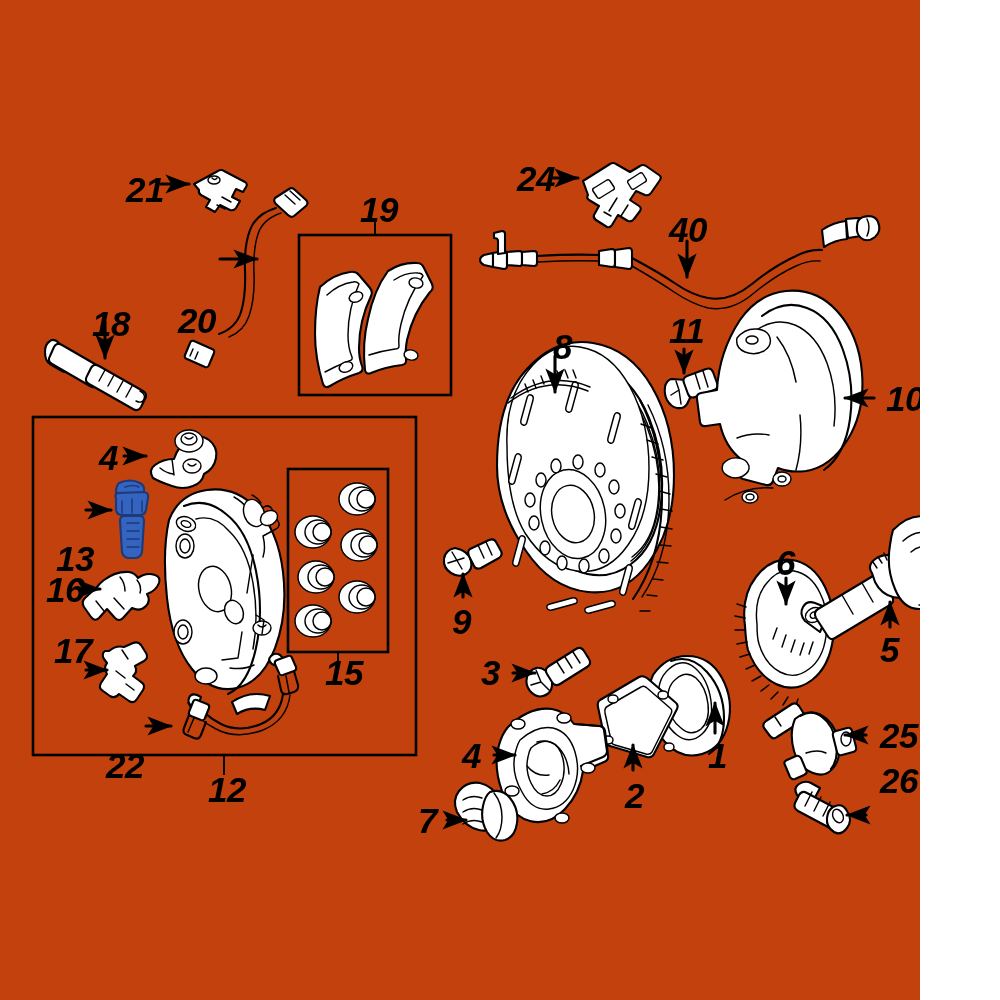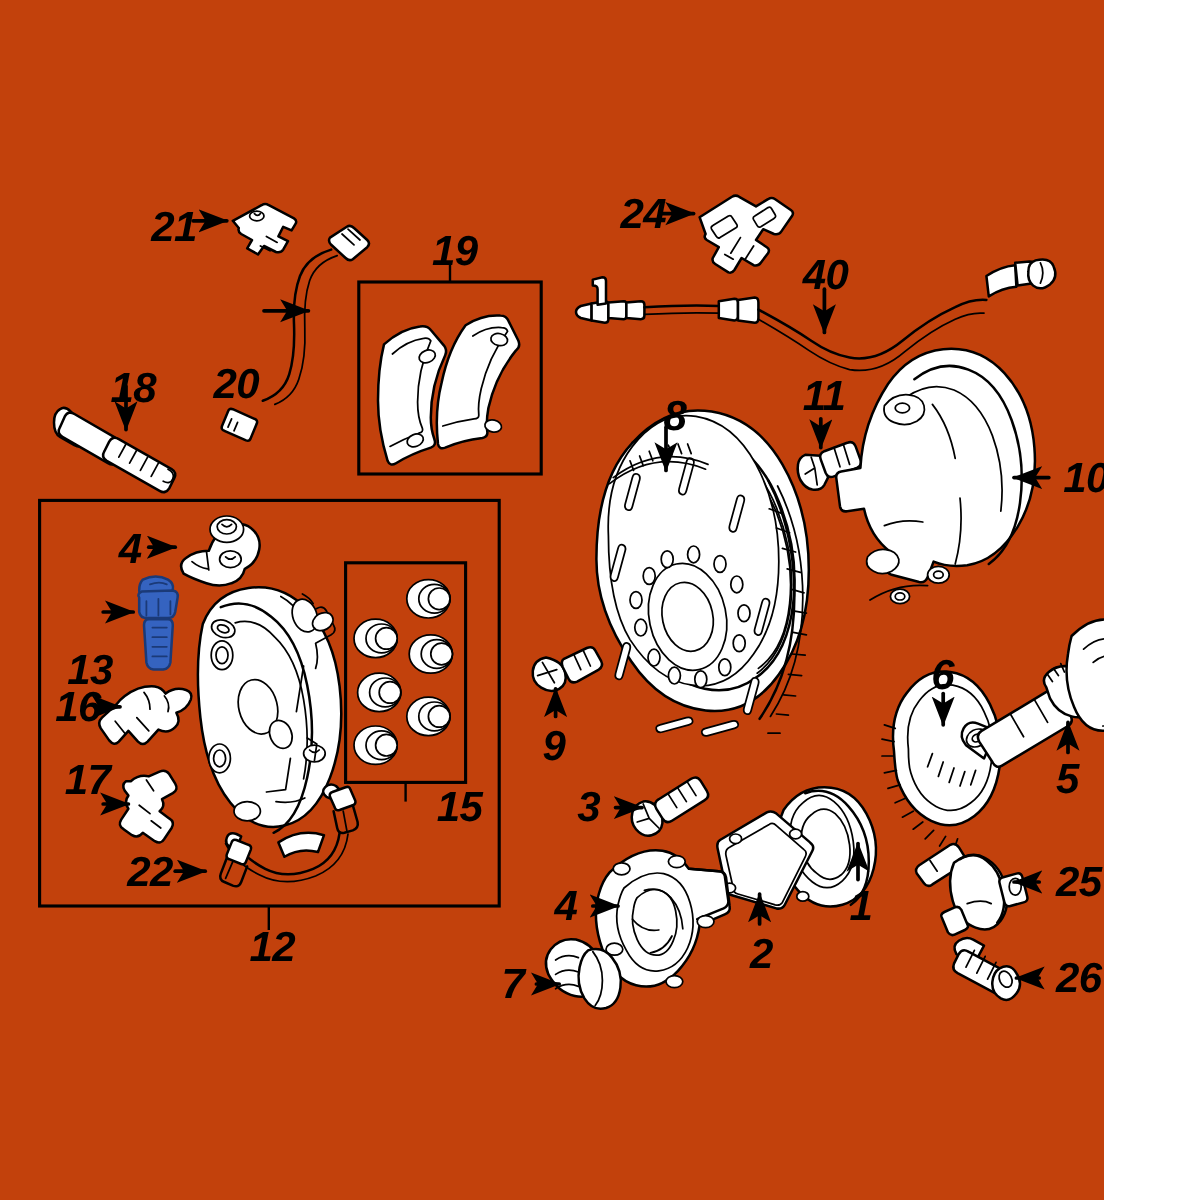--- a/index.html
+++ b/index.html
@@ -397,27 +397,27 @@
   <div class="lbl" style="left:360px;top:192px;text-align:right;">19</div>
   <div class="lbl" style="left:517px;top:161px;">24</div>
   <div class="lbl" style="left:669px;top:212px;">40</div>
   <div class="lbl" style="left:553px;top:329px;">8</div>
   <div class="lbl" style="left:669px;top:313px;">11</div>
   <div class="lbl" style="left:886px;top:381px;">10</div>
   <div class="lbl" style="left:99px;top:440px;">4</div>
   <div class="lbl" style="left:56px;top:493px;margin-top:48px;">13</div>
   <div class="lbl" style="left:46px;top:572px;">16</div>
   <div class="lbl" style="left:54px;top:633px;">17</div>
-  <div class="lbl" style="left:106px;top:709px;text-align:center;">22</div>
-  <div class="lbl" style="left:325px;top:655px;margin-left:39px;">15</div>
+  <div class="lbl" style="left:106px;top:748px;text-align:center;">22</div>
+  <div class="lbl" style="left:325px;top:655px;">15</div>
   <div class="lbl" style="left:208px;top:772px;">12</div>
   <div class="lbl" style="left:452px;top:604px;">9</div>
   <div class="lbl" style="left:481px;top:655px;">3</div>
   <div class="lbl" style="left:462px;top:738px;">4</div>
   <div class="lbl" style="left:418px;top:803px;">7</div>
   <div class="lbl" style="left:625px;top:778px;">2</div>
   <div class="lbl" style="left:708px;top:738px;">1</div>
   <div class="lbl" style="left:776px;top:545px;">6</div>
   <div class="lbl" style="left:880px;top:632px;">5</div>
   <div class="lbl" style="left:880px;top:718px;">25</div>
-  <div class="lbl" style="left:880px;top:798px;">26</div>
+  <div class="lbl" style="left:880px;top:763px;">26</div>
 
 </div>
 
 </body></html>

